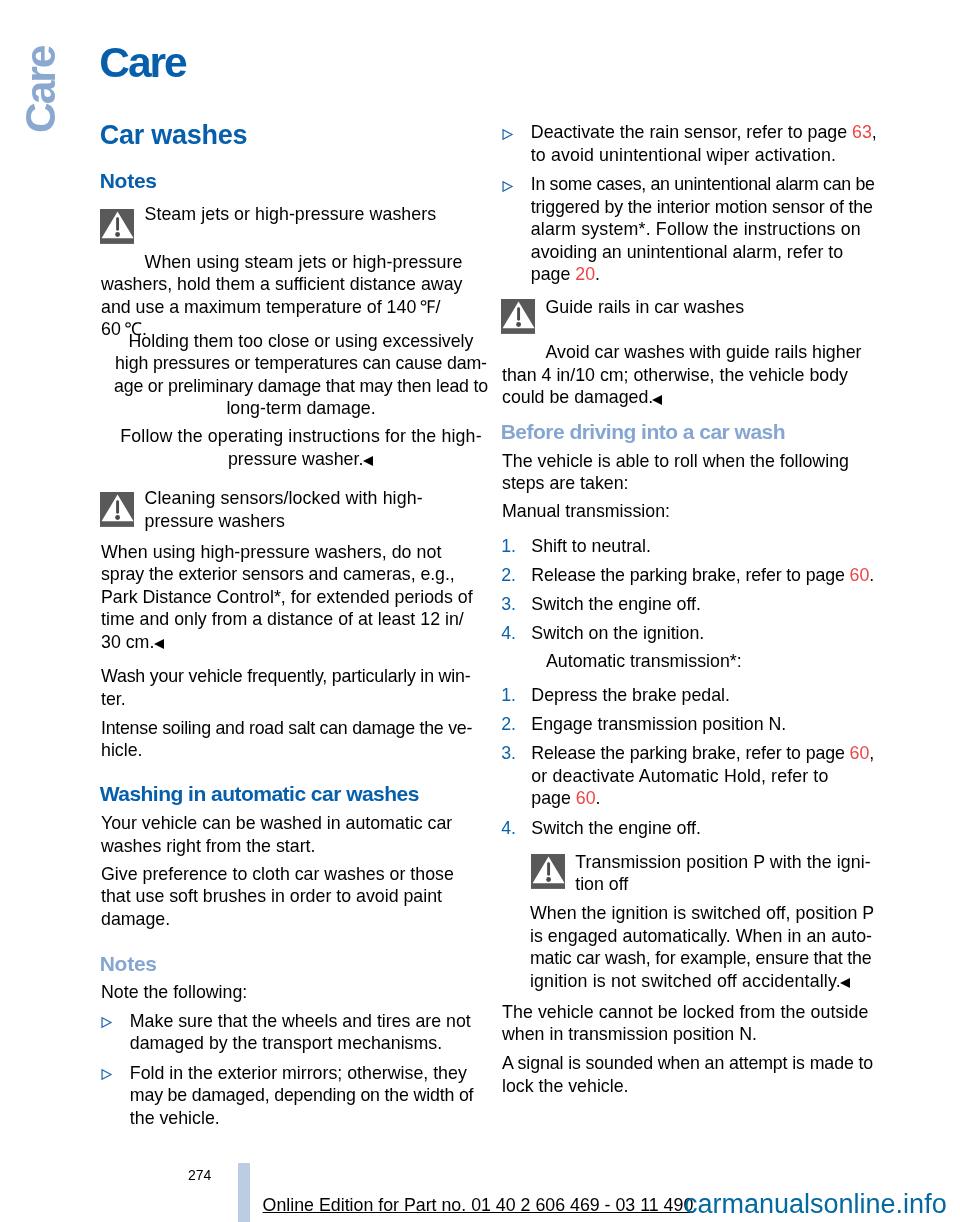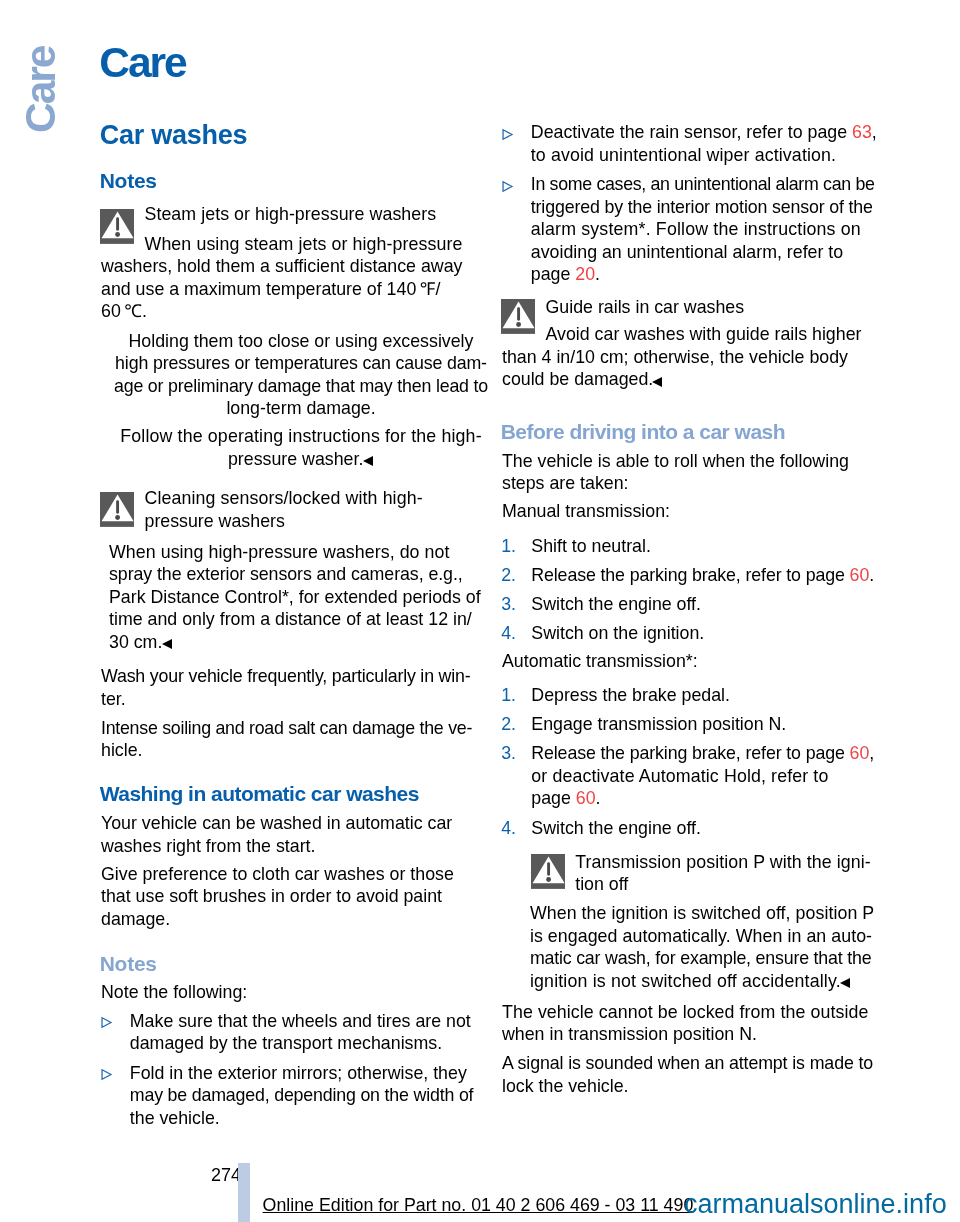--- a/index.html
+++ b/index.html
@@ -47,21 +47,21 @@
 
   .pageref{color:#ef4444;}
   .endmark{display:inline-block;width:11.5px;height:10.5px;margin-left:-0.8px;vertical-align:-2.1px;position:relative;letter-spacing:0;font-size:0;}
   .endmark::before{content:"";position:absolute;left:0;top:0;width:0;height:0;border-top:5.25px solid transparent;border-bottom:5.25px solid transparent;border-right:10.3px solid #000;}
 
   
   .note{position:absolute;left:0;top:0;width:378px;height:0;}
   .note .ico{position:absolute;left:-1.5px;width:34.9px;height:34.9px;}
   .note .ttl{position:absolute;left:43.5px;width:360px;}
   .note .body{position:absolute;left:0;width:400px;}
-  .note .body.ind{text-indent:43.5px;}
+  .note .body.ind{text-indent:43.5px;margin-top:18px;}
   .note .p2,.note .p3{position:absolute;left:0;width:400px;text-align:center;}
   .note.indent .ico{left:28.6px;}
   .note.indent .ttl{left:73.2px;width:316px;}
   .note.indent .body{left:27.9px;width:382px;}
 
   
   .bul{position:absolute;left:0;width:400px;}
   .bul .tri{position:absolute;left:-0.5px;width:12px;height:13px;}
   .bul p{margin-left:28.8px;}
   .numlist{position:absolute;left:0;width:400px;}
@@ -71,21 +71,21 @@
   
   .col-left .sec{top:122.0px;}
   .col-left .sub{top:170.2px;}
   .note.n1 .ico{top:208.8px;}
   .note.n1 .ttl{top:203.4px;}
   .note.n1 .body{top:232.9px;}
   .note.n1 .p2{top:329.8px;}
   .note.n1 .p3{top:425.1px;}
   .note.n2 .ico{top:491.8px;}
   .note.n2 .ttl{top:487.3px;}
-  .note.n2 .body{top:540.6px;margin-left:8px;}
+  .note.n2 .body{top:540.6px;}
   .col-left .pw{top:665.3px;}
   .col-left .ps{top:716.6px;}
   .col-left .s2{top:782.6px;}
   .col-left .pa1{top:812.2px;}
   .col-left .pa2{top:862.6px;}
   .col-left .h3b{top:953.1px;}
   .col-left .pnf{top:981.0px;}
   .bul.b1{top:1009.9px;}
   .bul.b1 .tri{top:6.5px;}
   .bul.b2{top:1061.5px;}
@@ -99,34 +99,34 @@
   .note.rn1 .ico{top:299.1px;}
   .note.rn1 .ttl{top:296.3px;}
   .note.rn1 .body{top:323.3px;}
   .col-right .rs1{top:420.8px;}
   .col-right .ri{top:449.9px;}
   .col-right .rml{top:500.3px;}
   .numlist.m1{top:534.7px;}
   .numlist.m2{top:563.8px;}
   .numlist.m3{top:593.0px;}
   .numlist.m4{top:621.9px;}
-  .col-right .ral{top:649.7px;}
+  .col-right .ral{top:649.7px;margin-left:44px;}
   .numlist.a1{top:683.8px;}
   .numlist.a2{top:713.1px;}
   .numlist.a3{top:742.0px;}
   .numlist.a4{top:816.5px;}
   .note.rn2 .ico{top:853.9px;}
   .note.rn2 .ttl{top:850.9px;}
   .note.rn2 .body{top:902.4px;}
   .col-right .rp1{top:1000.5px;}
   .col-right .rp2{top:1052.2px;}
 
   
   .footer{position:absolute;left:0;top:0;}
-  .pagenum{position:absolute;left:211px;top:1163.5px;font-size:18px;line-height:22.5px;}
+  .pagenum{position:absolute;left:188px;top:1163.5px;font-size:14px;line-height:22.5px;}
   .footbar{position:absolute;left:238.1px;top:1162.9px;width:12.4px;height:60px;background:#bccce3;}
   .edition{position:absolute;left:262.6px;top:1194px;font-size:17.8px;line-height:22.5px;white-space:nowrap;text-decoration:underline;}
   .watermark{position:absolute;left:684px;top:1190px;font-size:27px;line-height:28px;color:#0369a1;white-space:nowrap;}
 </style>
 </head>
 <body>
 
 <svg width="0" height="0" style="position:absolute" aria-hidden="true">
   <defs>
     <symbol id="warn" viewBox="0 0 36 36">

